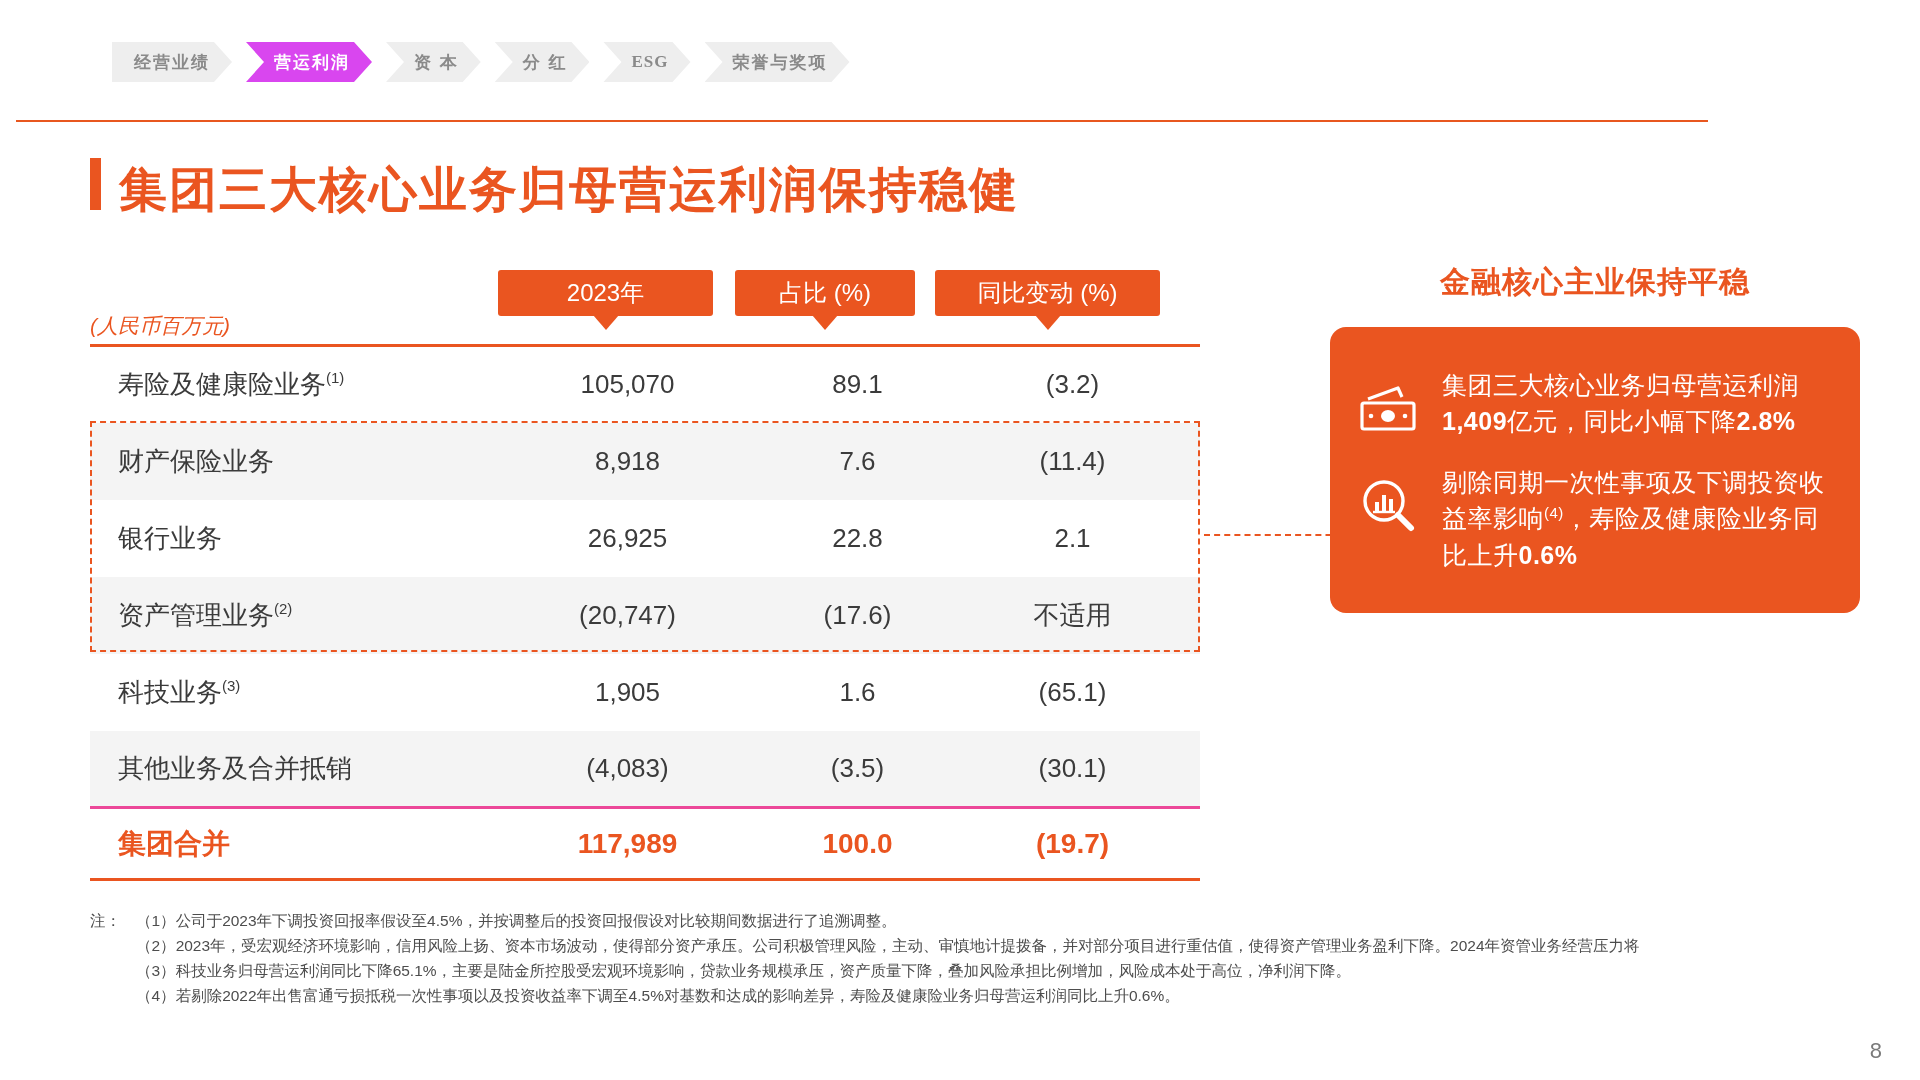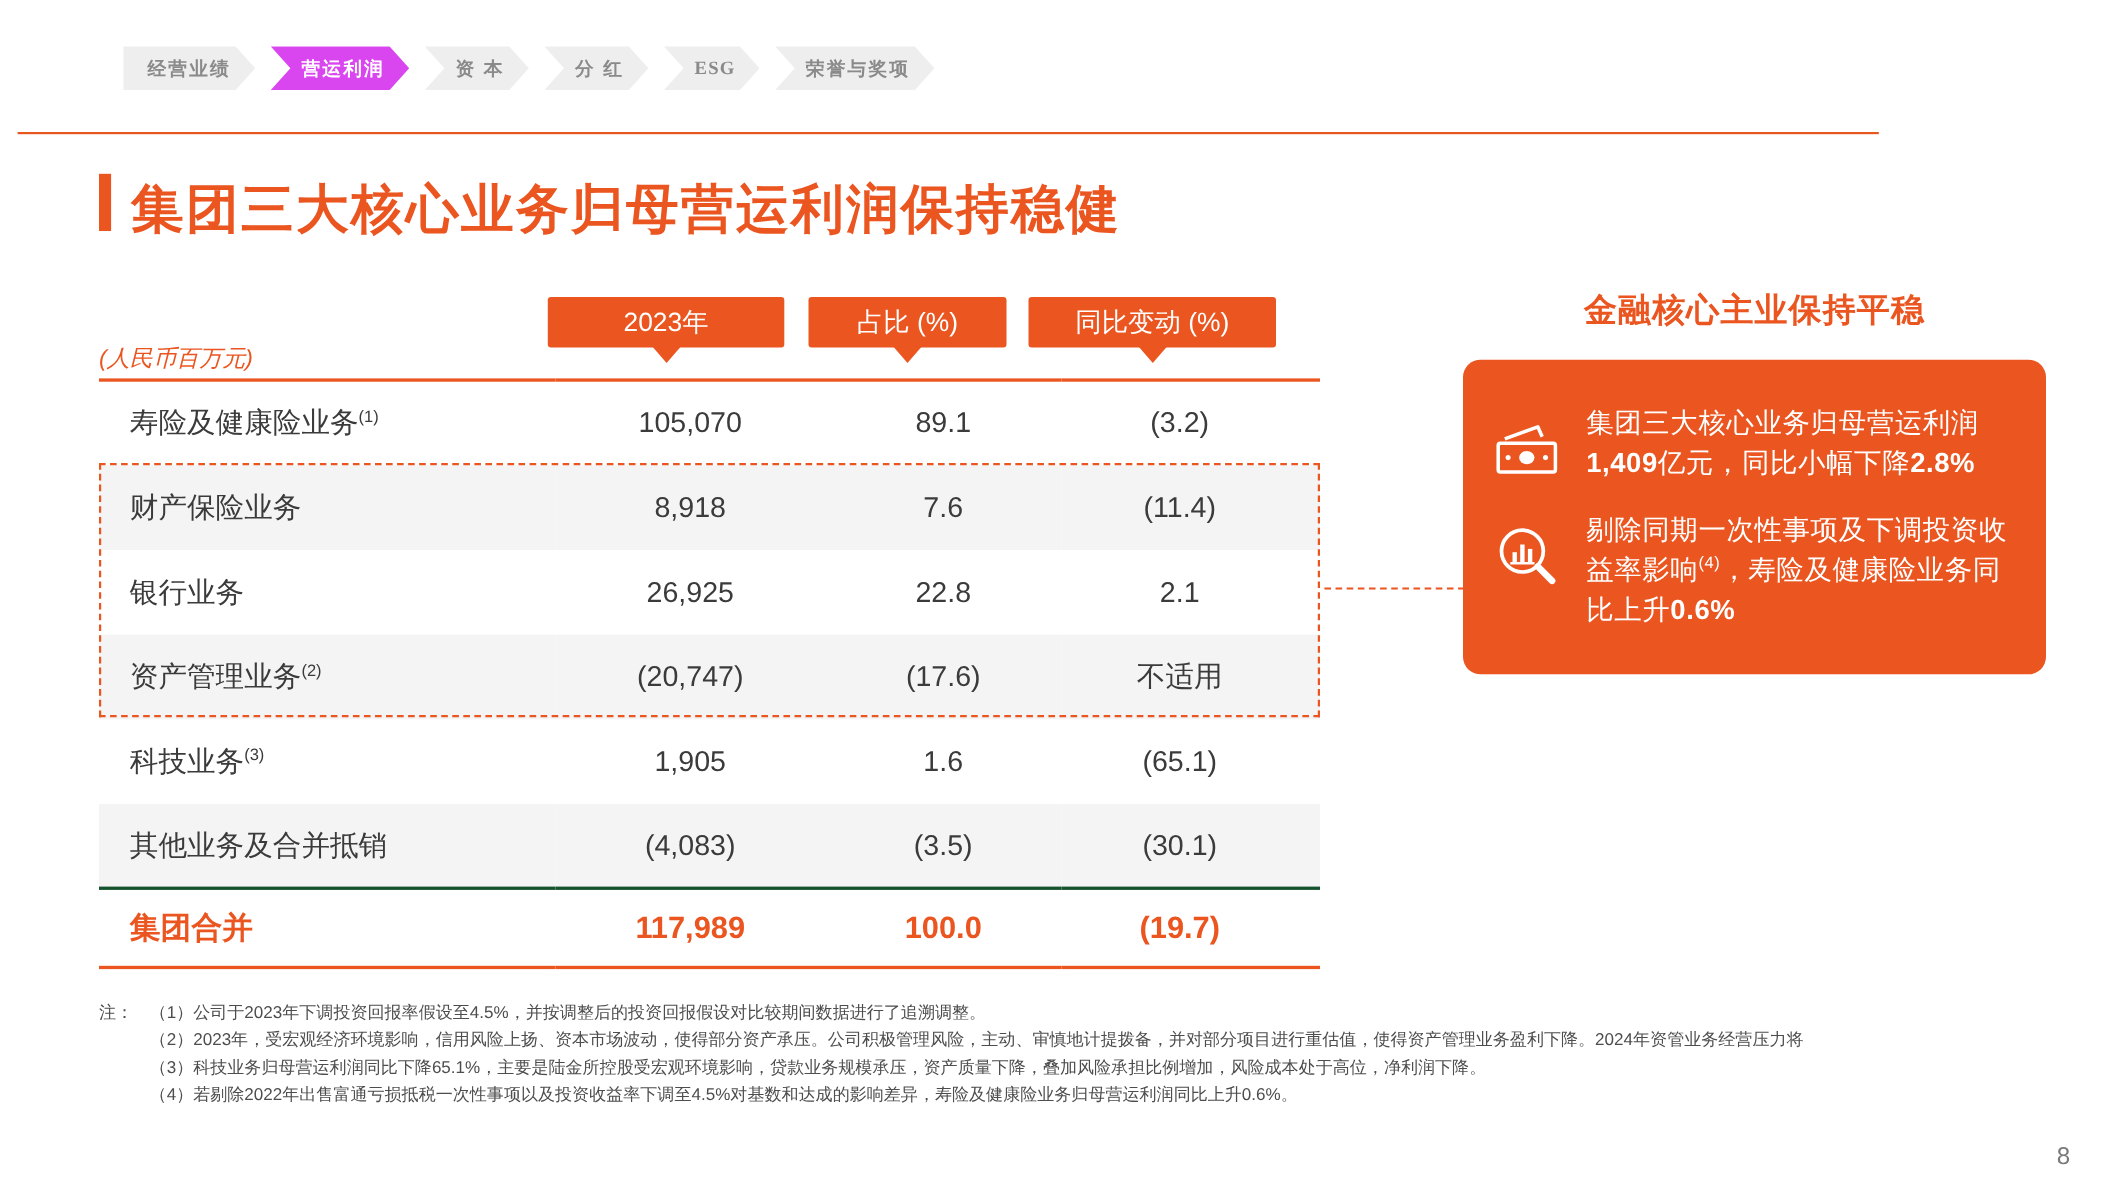--- a/index.html
+++ b/index.html
@@ -66,21 +66,21 @@
 
   .tbl { width: 1110px; border-collapse: collapse; border-top: 3px solid #ea5520; }
   .tbl td { height: 77px; vertical-align: middle; font-size: 26px; color: #3b3b3b; }
   .tbl tr.alt td { background: #f4f4f4; }
   .c-name { padding-left: 28px; text-align: left; white-space: nowrap; }
   .c-v0 { width: 245px; text-align: center; }
   .c-v1 { width: 215px; text-align: center; }
   .c-v2 { width: 235px; text-align: center; padding-right: 20px; }
   sup { font-size: 15px; vertical-align: super; }
   .tbl tr.total td {
-    border-top: 3px solid #14532d; border-bottom: 3px solid #ea5520;
+    border-top: 3px solid #ec4899; border-bottom: 3px solid #ea5520;
     color: #ea5520; font-weight: 700; font-size: 28px; height: 72px; background: #fff;
   }
 
   
   .dashbox {
     position: absolute; left: 0px; top: 77px; width: 1110px; height: 231px;
     border: 2px dashed #ea5520; pointer-events: none;
   }
   
   .arrow { position: absolute; left: 1114px; top: 190px; width: 190px; height: 2px; }

